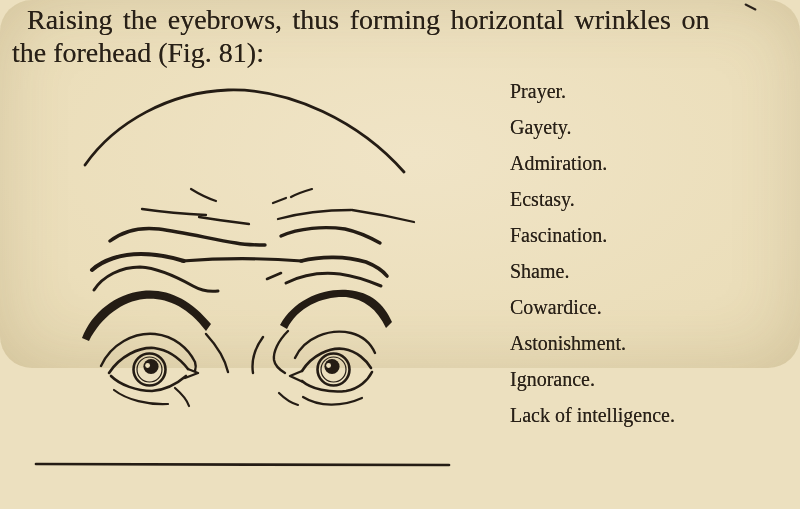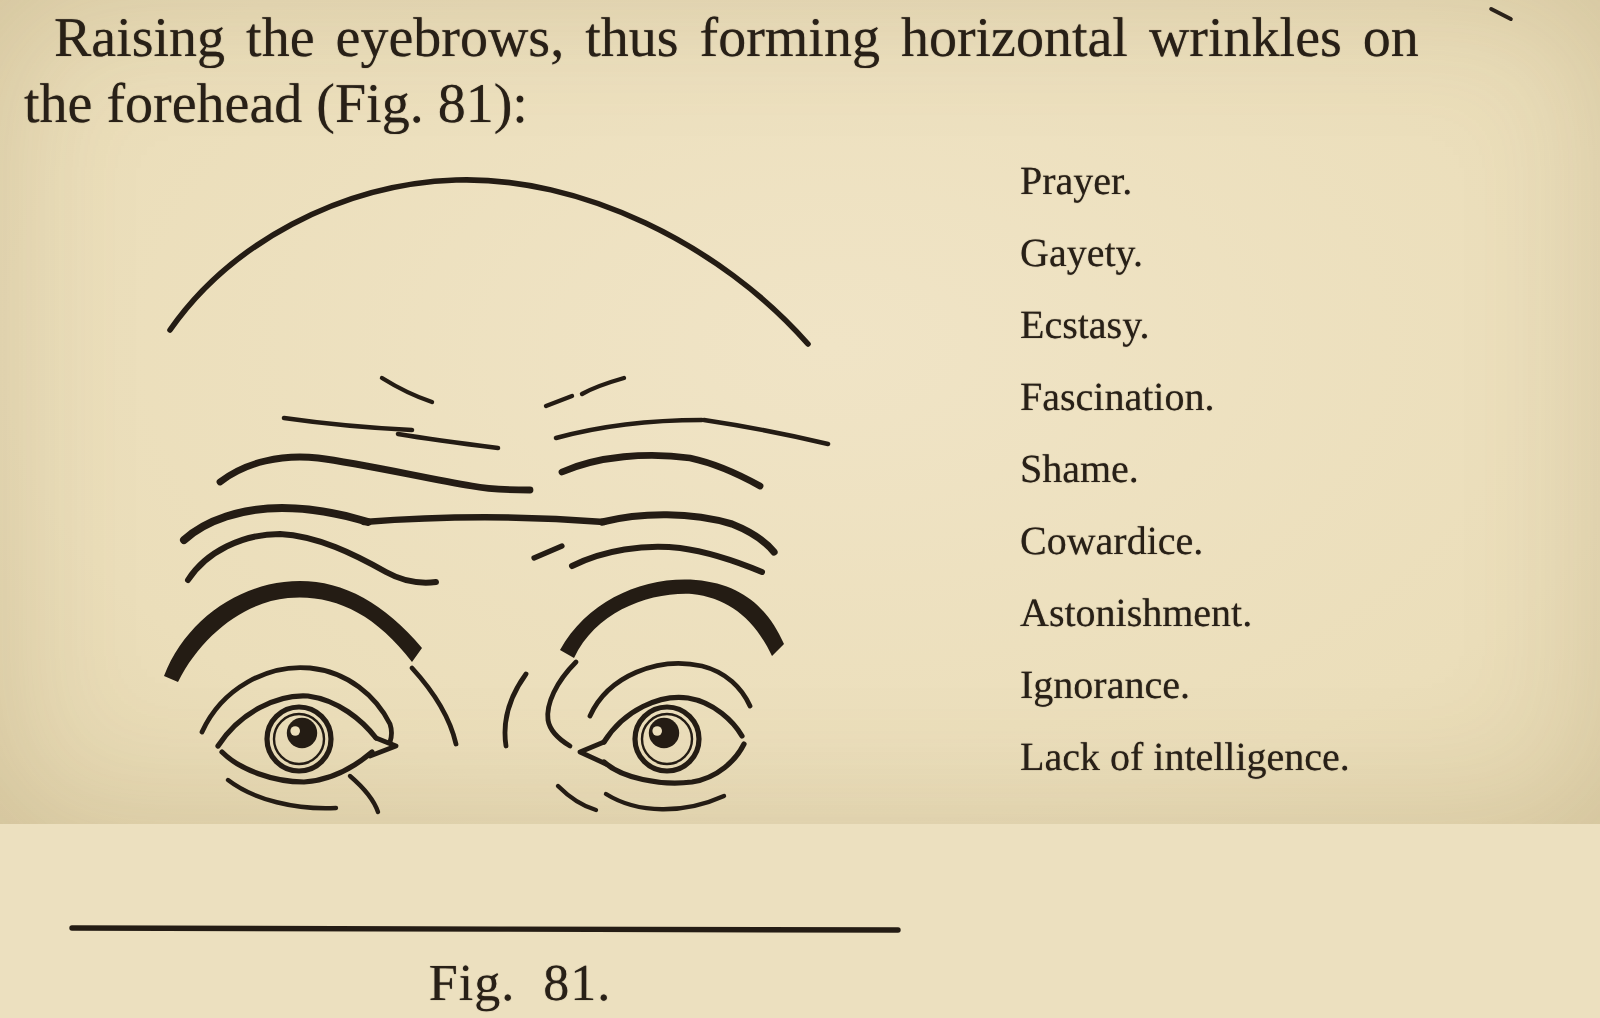--- a/index.html
+++ b/index.html
@@ -2,24 +2,25 @@
 <html><head>
 <meta charset="utf-8">
 <style>
   html,body{margin:0;padding:0;}
   body{
     width:800px;height:509px;overflow:hidden;
     font-family:"Liberation Serif","DejaVu Serif",serif;
     background:#ece0bf;
   }
   .page{
-    position:relative;width:800px;height:412px;
+    position:relative;width:800px;height:368px;
     background:radial-gradient(ellipse at 52% 42%, #f0e4c6 0%, #ebdeba 70%, #e5d7b0 100%);
     box-shadow:inset 0 0 70px rgba(115,92,48,0.18);
     color:#282017;
+    border-radius:32px;
   }
   .heading{position:absolute;top:3px;left:0;width:800px;line-height:33px;font-size:28px;}
   .hl{white-space:nowrap;text-shadow:0 0 0.5px rgba(40,32,23,0.7);}
   .hl1{padding-left:27px;word-spacing:3.5px;}
   .hl2{padding-left:12px;}
   .emotions{position:absolute;top:73px;left:510px;font-size:20px;line-height:36px;}
   .emotion-item{text-shadow:0 0 0.5px rgba(40,32,23,0.7);}
   .figure{position:absolute;left:30px;top:82px;}
   .figure path{fill:none;stroke:#241c14;stroke-linecap:round;stroke-linejoin:round;}
   .figure .fill{fill:#241c14;stroke:none;}
@@ -41,20 +42,21 @@
   <div class="heading">
     <div class="hl hl1">Raising the eyebrows, thus forming horizontal wrinkles on</div>
     <div class="hl hl2">the forehead (Fig. 81):</div>
   </div>
 
   <div class="stray"></div>
 
   <div class="emotions">
       <div class="emotion-item">Prayer.</div>
       <div class="emotion-item">Gayety.</div>
+      <div class="emotion-item">Admiration.</div>
       <div class="emotion-item">Ecstasy.</div>
       <div class="emotion-item">Fascination.</div>
       <div class="emotion-item">Shame.</div>
       <div class="emotion-item">Cowardice.</div>
       <div class="emotion-item">Astonishment.</div>
       <div class="emotion-item">Ignorance.</div>
       <div class="emotion-item">Lack of intelligence.</div>
     </div>
 
   <svg class="figure" width="440" height="390" viewBox="30 82 440 390" xmlns="http://www.w3.org/2000/svg">
@@ -123,15 +125,14 @@
       <circle cx="328.6" cy="365.5" r="2.4" fill="#ecdfbc"></circle>
       <path d="M 303,397 C 319,407 342,407 362,398" stroke-width="2.2"></path>
       <path d="M 279,393 C 285,399 291,403 298,405" stroke-width="2.2"></path>
     </g>
 
     <g>
       <path d="M 36,464 C 150,463 330,466 449,465" stroke-width="2.7"></path>
     </g>
   </svg>
 
-  <div class="caption">Fig. 81.</div>
 
 </div>
 
 </body></html>

